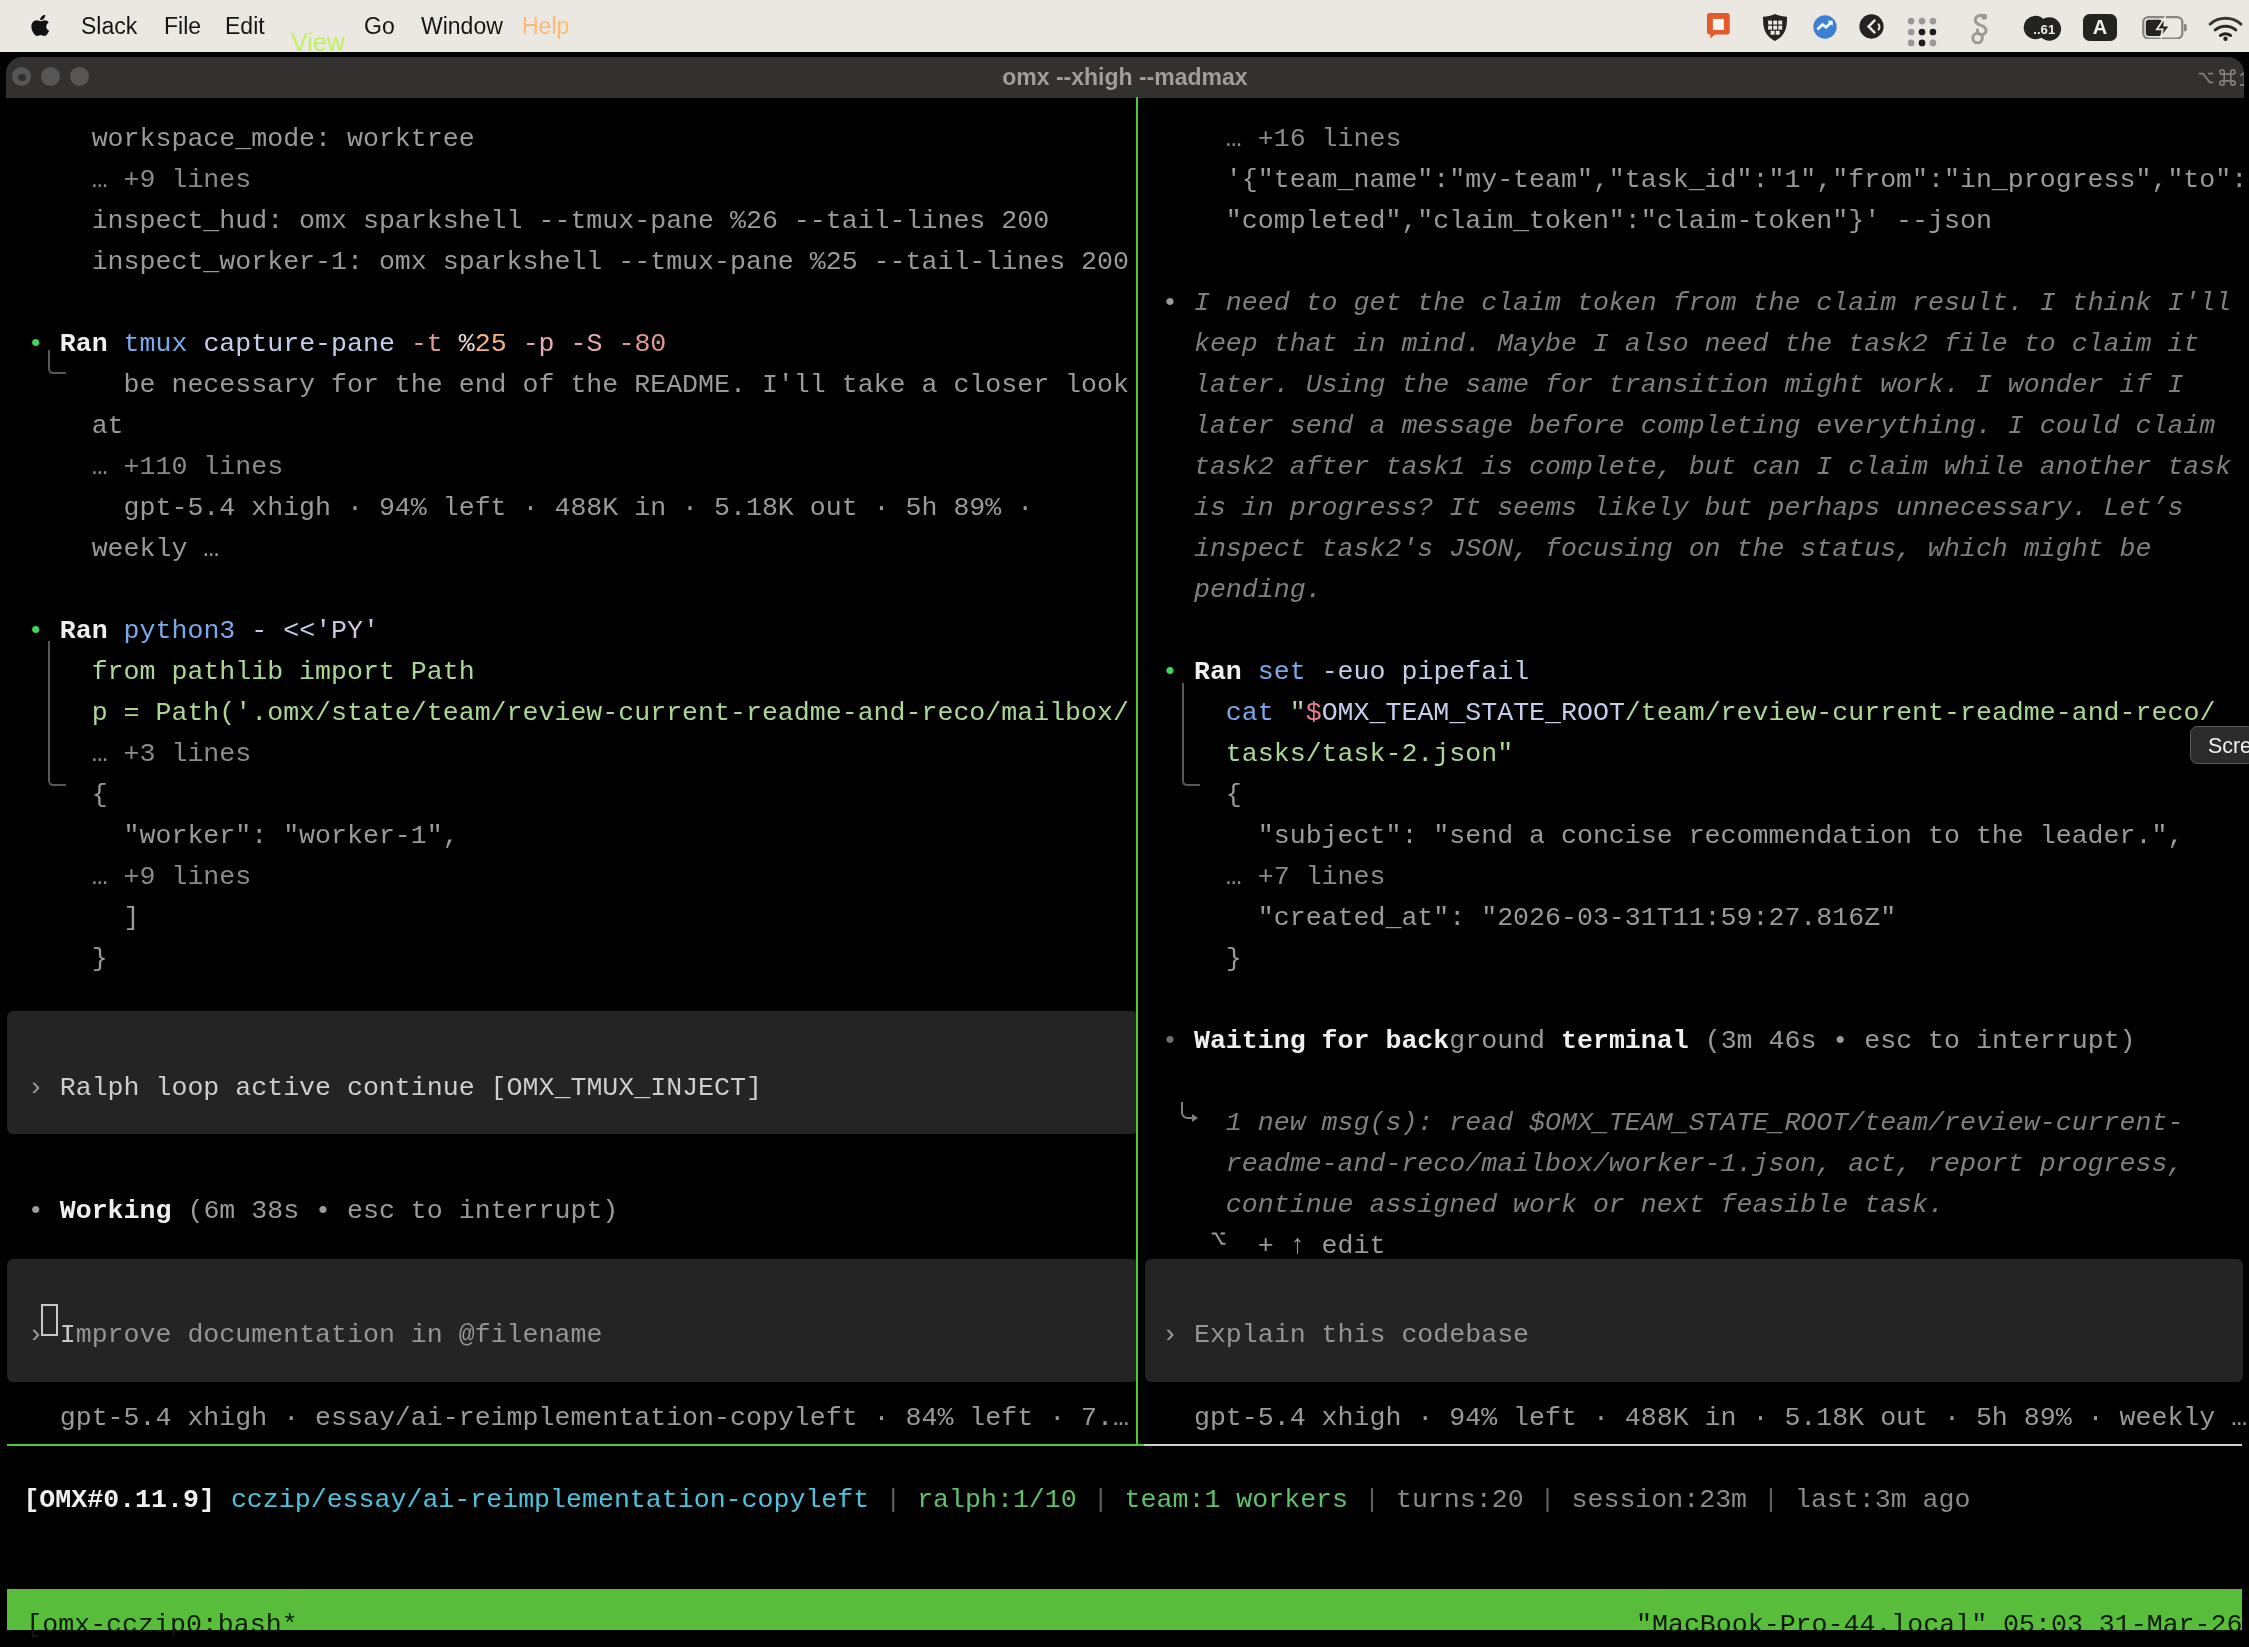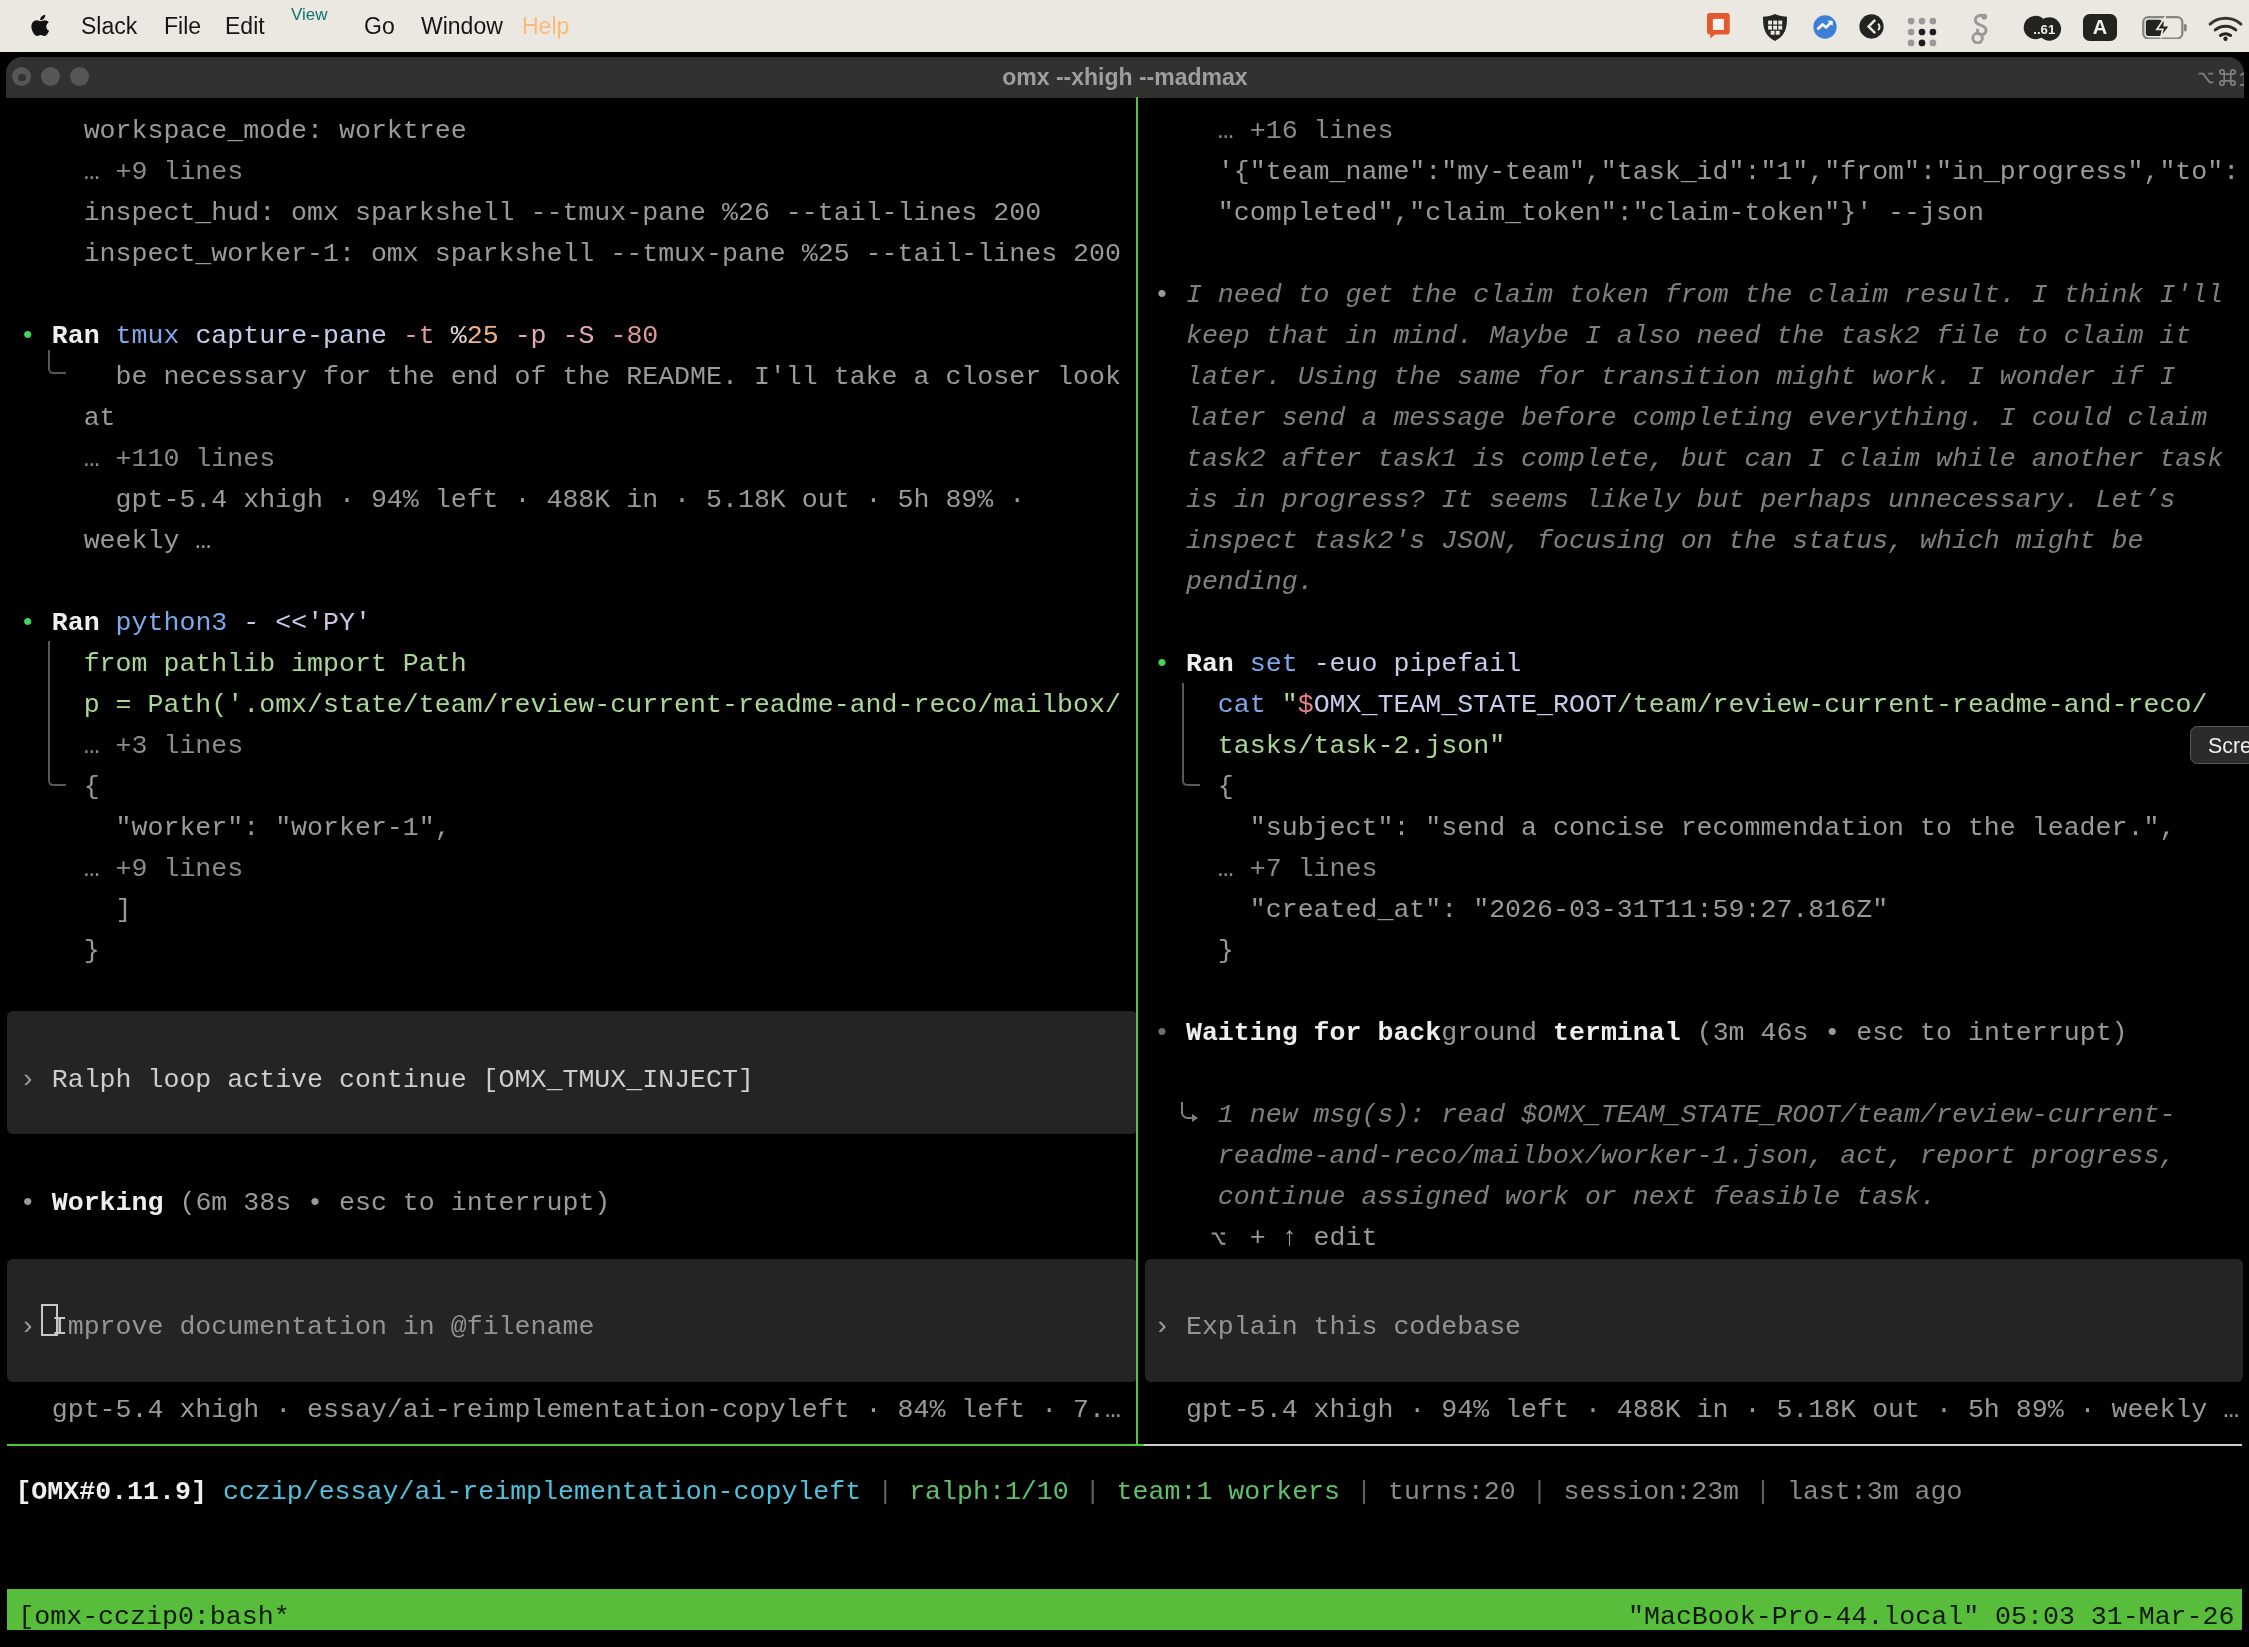--- a/index.html
+++ b/index.html
@@ -1,35 +1,35 @@
 <!DOCTYPE html>
 <html style="font-size:11.8px"><head><meta charset="utf-8"><style>
 *{margin:0;padding:0;box-sizing:border-box}
 html,body{width:2250px;height:1648px;background:#000;overflow:hidden}
 body{position:relative;font-family:"Liberation Mono",monospace}
 .abs{position:absolute}
-pre{position:absolute;margin:8px;font:26.6px/41px "Liberation Mono",monospace;color:#9a9a9a;white-space:pre}
+pre{position:absolute;margin:16px;font:26.6px/41px "Liberation Mono",monospace;color:#9a9a9a;white-space:pre}
 .g{color:#9a9a9a} .d{color:#8b8b8b} .w{color:#efefef;font-weight:bold}
 .i{color:#7f7f7f;font-style:italic}
 .bg{color:#42d55a} .gb{color:#9a9a9a}
 .blu{color:#7ba9ea} .lav{color:#c4cdea} .grn{color:#abd795}
 .sal{color:#e09898} .pnk{color:#e8a8bc} .org{color:#f0b484}
 .red{color:#e87f8f} .pur{color:#cfc3e3} .pw{color:#e8d8d8}
 .sans{font-family:"Liberation Sans",sans-serif}
 .corner{position:absolute;border-left:2.2px solid #585858;border-bottom:2.2px solid #585858;border-bottom-left-radius:5.2px}
 </style></head><body>
 <div class="abs" style="left:0;top:0;width:2250px;height:52px;background:#ebe8e1"></div>
 <svg class="abs" style="left:29.5px;top:12.5px" width="22" height="28" viewBox="0 0 30 38">
 <path fill="#111" d="M20.8 2.2c.2 2-.6 3.9-1.8 5.3-1.2 1.4-3.2 2.5-5.1 2.4-.3-1.9.7-3.9 1.8-5.1C17 3.4 19 2.4 20.8 2.2z"></path>
 <path fill="#111" d="M26.6 13.1c-1.6-2-3.9-3.1-6.1-3.1-2.9 0-4.1 1.4-6.1 1.4-2.1 0-3.7-1.4-6.2-1.4-2.5 0-5.1 1.5-6.8 4.1C-1 18.2.1 24.9 3.7 30c1.3 1.8 3 3.9 5.2 3.8 2.1-.1 2.9-1.4 5.4-1.4s3.2 1.4 5.4 1.3c2.3 0 3.7-1.8 5-3.7 1.5-2.1 2.1-4.2 2.1-4.3-.1 0-4.1-1.6-4.2-6.2-.1-3.9 3.1-5.7 3.3-5.8-.4-.4.7-.6.7-.6z" transform="scale(0.9) translate(2,1)"></path>
 </svg>
 <div class="abs sans" style="left:81px;top:13.3px;font-size:23px;font-weight:normal;color:#151515">Slack</div>
 <div class="abs sans" style="left:164px;top:13.3px;font-size:23px;color:#151515">File</div>
 <div class="abs sans" style="left:225px;top:13.3px;font-size:23px;color:#151515">Edit</div>
-<div class="abs sans" style="left:291px;top:5px;font-size:17px;color:#0f766e">View</div>
+<div class="abs sans" style="left:291px;top:28px;font-size:25px;color:#bef264">View</div>
 <div class="abs sans" style="left:364px;top:13.3px;font-size:23px;color:#151515">Go</div>
 <div class="abs sans" style="left:421px;top:13.3px;font-size:23px;color:#151515">Window</div>
 <div class="abs sans" style="left:522px;top:13.3px;font-size:23px;color:#fdba74">Help</div>
 <svg class="abs" style="left:1707px;top:13.3px" width="25" height="28" viewBox="0 0 34 38">
 <path fill="#e4592e" d="M4 0h26a4 4 0 0 1 4 4v24a4 4 0 0 1-4 4H12l-7 6v-6H4a4 4 0 0 1-4-4V4a4 4 0 0 1 4-4z" transform="scale(0.91)"></path>
 <rect x="8" y="8" width="15" height="15" fill="#f6f4ee"></rect>
 </svg>
 <svg class="abs" style="left:1763px;top:14px" width="24" height="27" viewBox="0 0 33 37">
 <path fill="#242422" d="M16.5 0C22 2.5 27.5 3.6 33 3.6c0 12.8-.6 25-16.5 33.4C.6 28.6 0 16.4 0 3.6 5.5 3.6 11 2.5 16.5 0z"></path>
 <g fill="#ebe8e1">

